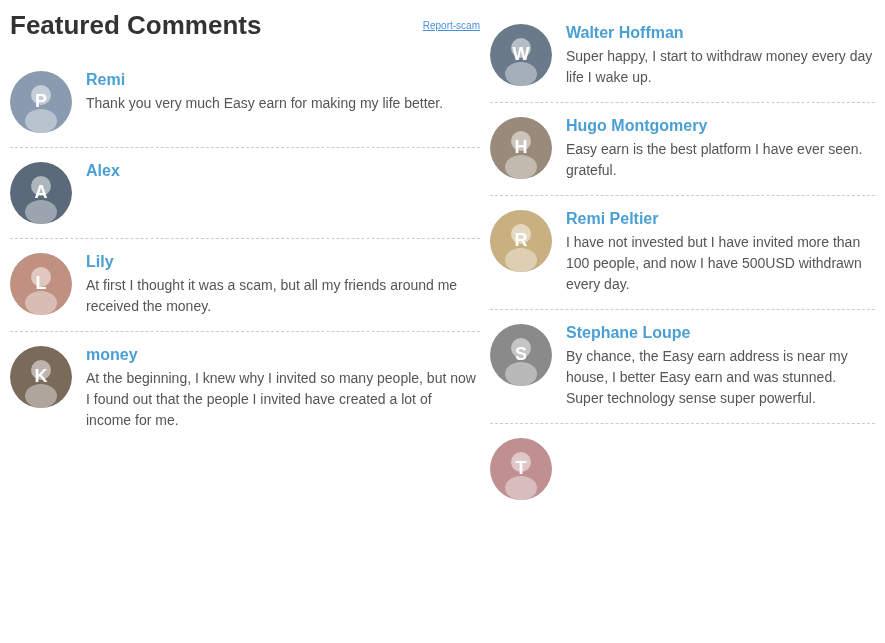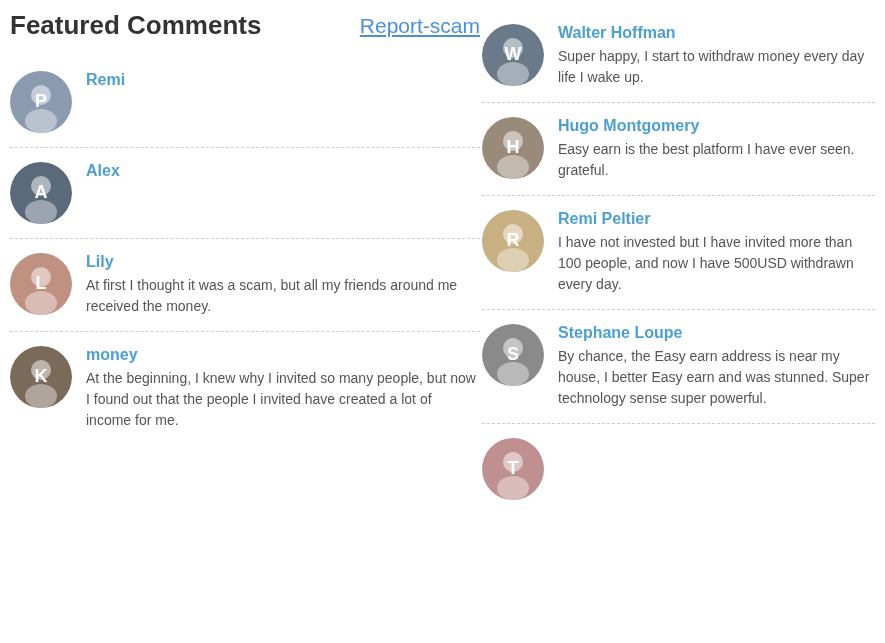--- a/index.html
+++ b/index.html
@@ -6,21 +6,21 @@
     body {
       font-family: Arial, sans-serif;
       background: #fff;
       width: 885px;
       min-height: 643px;
     }
     .container {
       display: flex;
       width: 885px;
       padding: 10px;
-      gap: 2px;
+      gap: 10px;
     }
     .left-column {
       flex: 0 0 470px;
       max-width: 470px;
     }
     .right-column {
       flex: 1;
     }
     .header {
       display: flex;
@@ -29,21 +29,21 @@
       margin-bottom: 16px;
     }
     .header-title {
       font-size: 26px;
       font-weight: bold;
       color: #333;
     }
     .report-scam-link {
       color: #4a90d9;
       text-decoration: underline;
-      font-size: 21px;
+      font-size: 10px;
       cursor: pointer;
       margin-left: 20px;
     }
     .comment-item {
       display: flex;
       align-items: flex-start;
       padding: 14px 0;
       border-bottom: 1.5px dashed #ccc;
       gap: 14px;
     }
@@ -96,20 +96,21 @@
           <div class="avatar">
             <svg viewBox="0 0 62 62" xmlns="http://www.w3.org/2000/svg">
       <circle cx="31" cy="31" r="31" fill="#8a9bb0"></circle>
       <circle cx="31" cy="24" r="10" fill="rgba(255,255,255,0.5)"></circle>
       <ellipse cx="31" cy="50" rx="16" ry="12" fill="rgba(255,255,255,0.4)"></ellipse>
       <text x="31" y="36" text-anchor="middle" font-size="18" font-weight="bold" fill="white" font-family="Arial">P</text>
     </svg>
           </div>
           <div class="comment-body">
             <div class="comment-name">Remi</div>
+            <div class="comment-text">Thank you very much Easy earn for making my life better.</div>
           </div>
         </div>
         <div class="comment-item">
           <div class="avatar">
             <svg viewBox="0 0 62 62" xmlns="http://www.w3.org/2000/svg">
       <circle cx="31" cy="31" r="31" fill="#5a6a7a"></circle>
       <circle cx="31" cy="24" r="10" fill="rgba(255,255,255,0.5)"></circle>
       <ellipse cx="31" cy="50" rx="16" ry="12" fill="rgba(255,255,255,0.4)"></ellipse>
       <text x="31" y="36" text-anchor="middle" font-size="18" font-weight="bold" fill="white" font-family="Arial">A</text>
     </svg>

